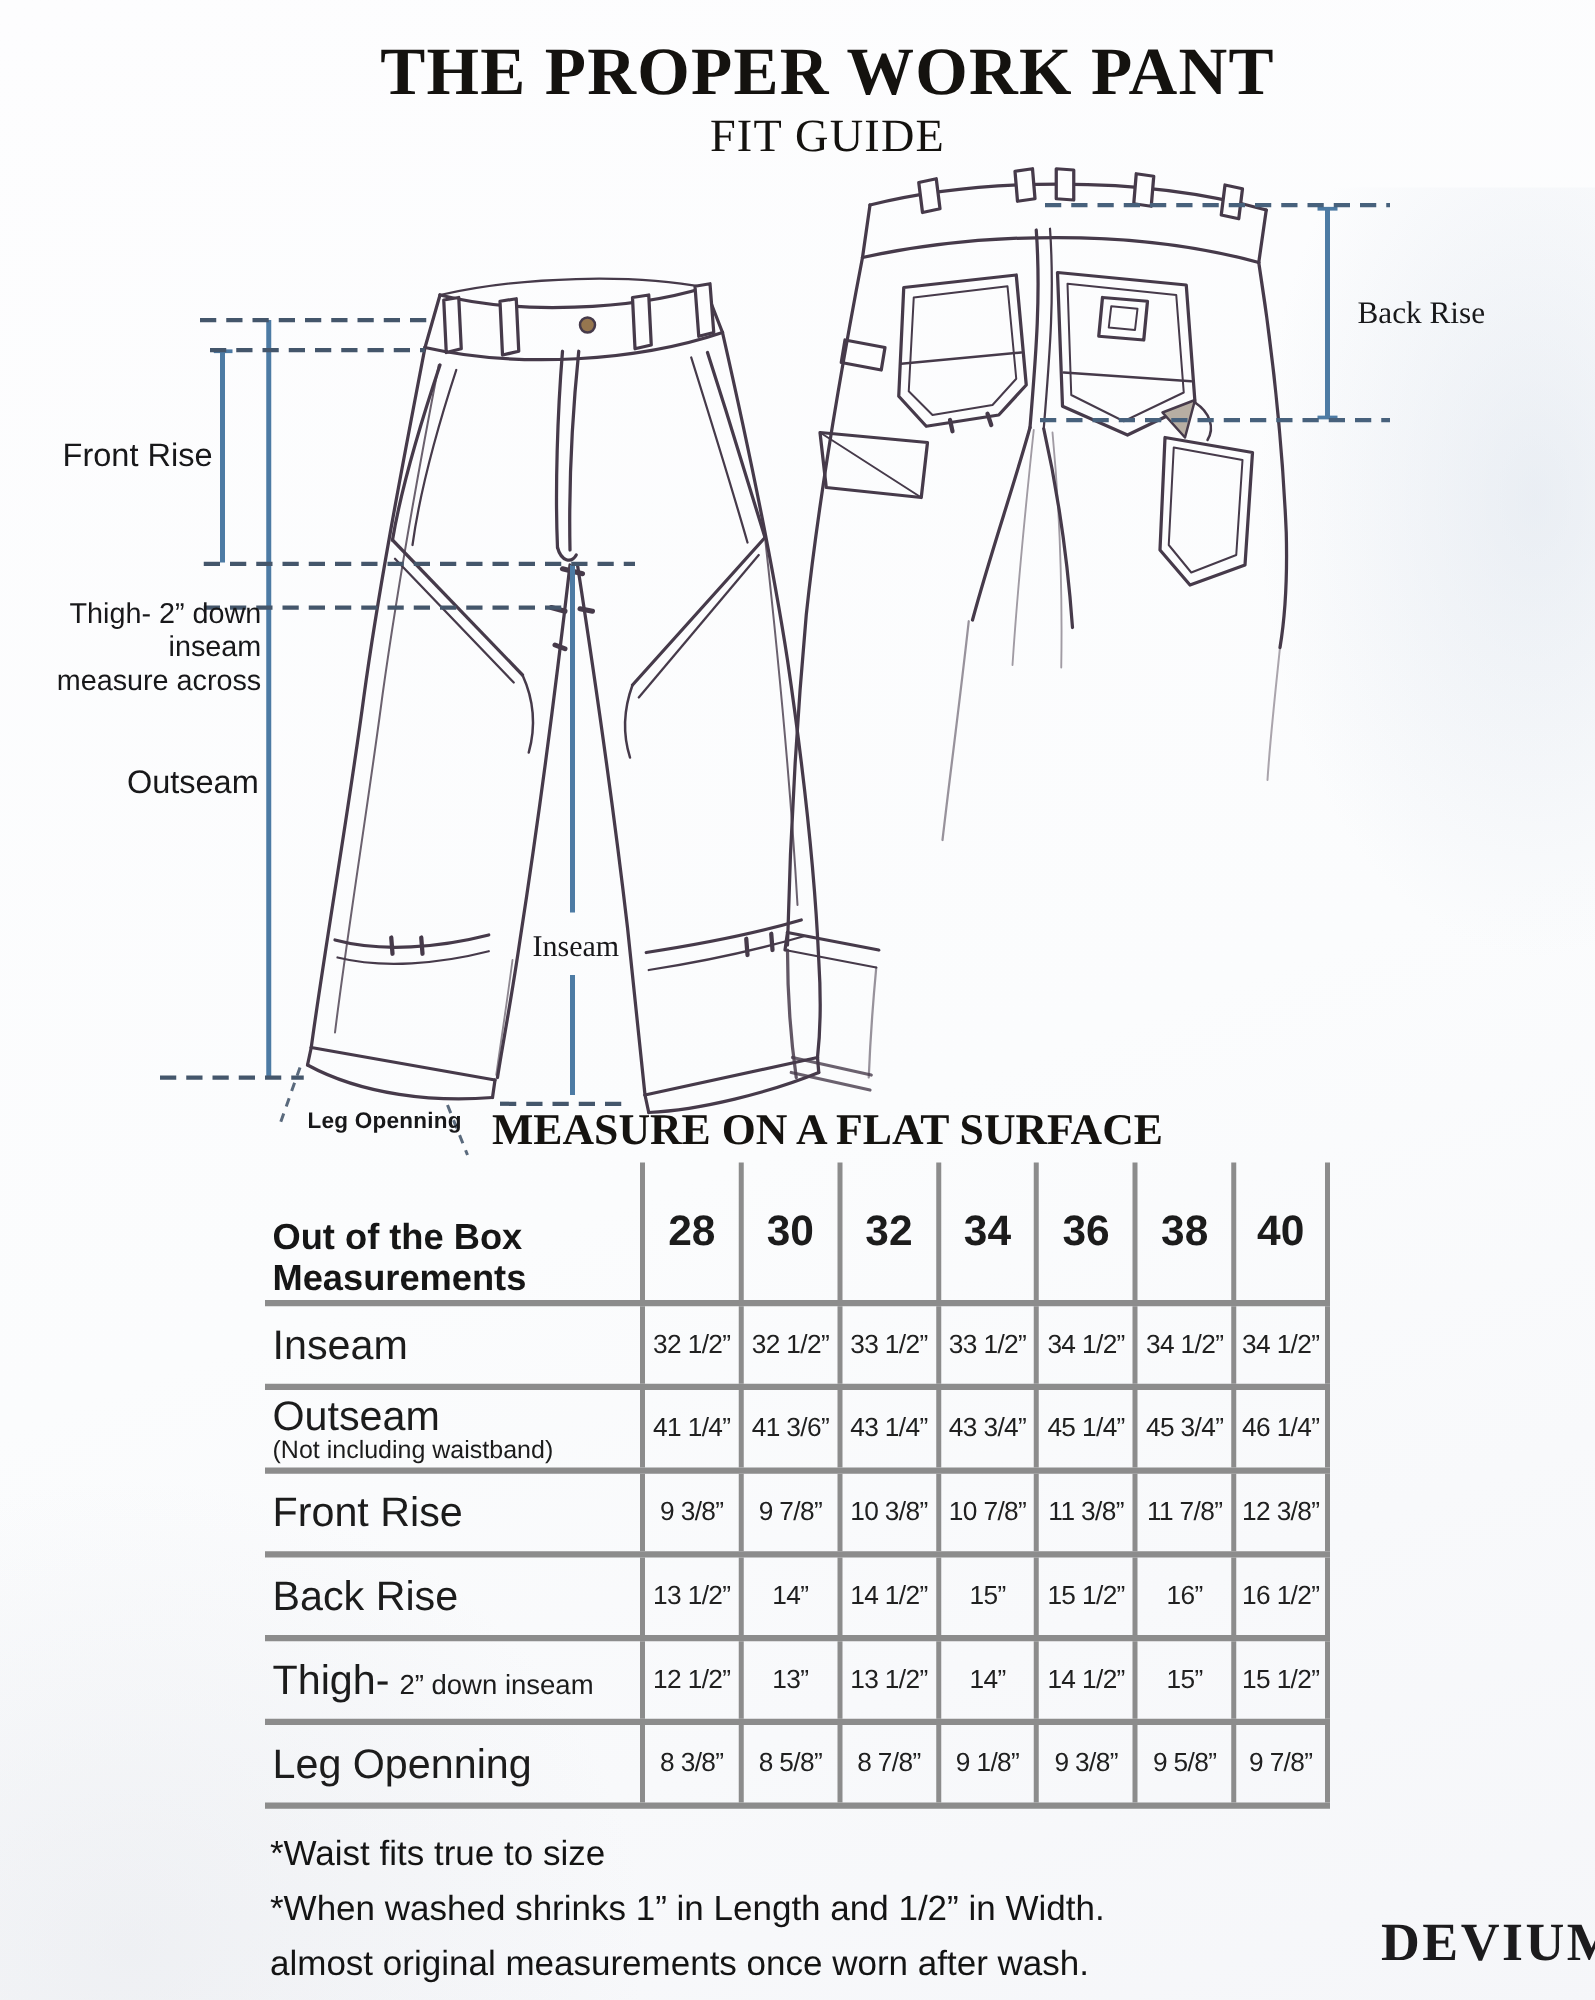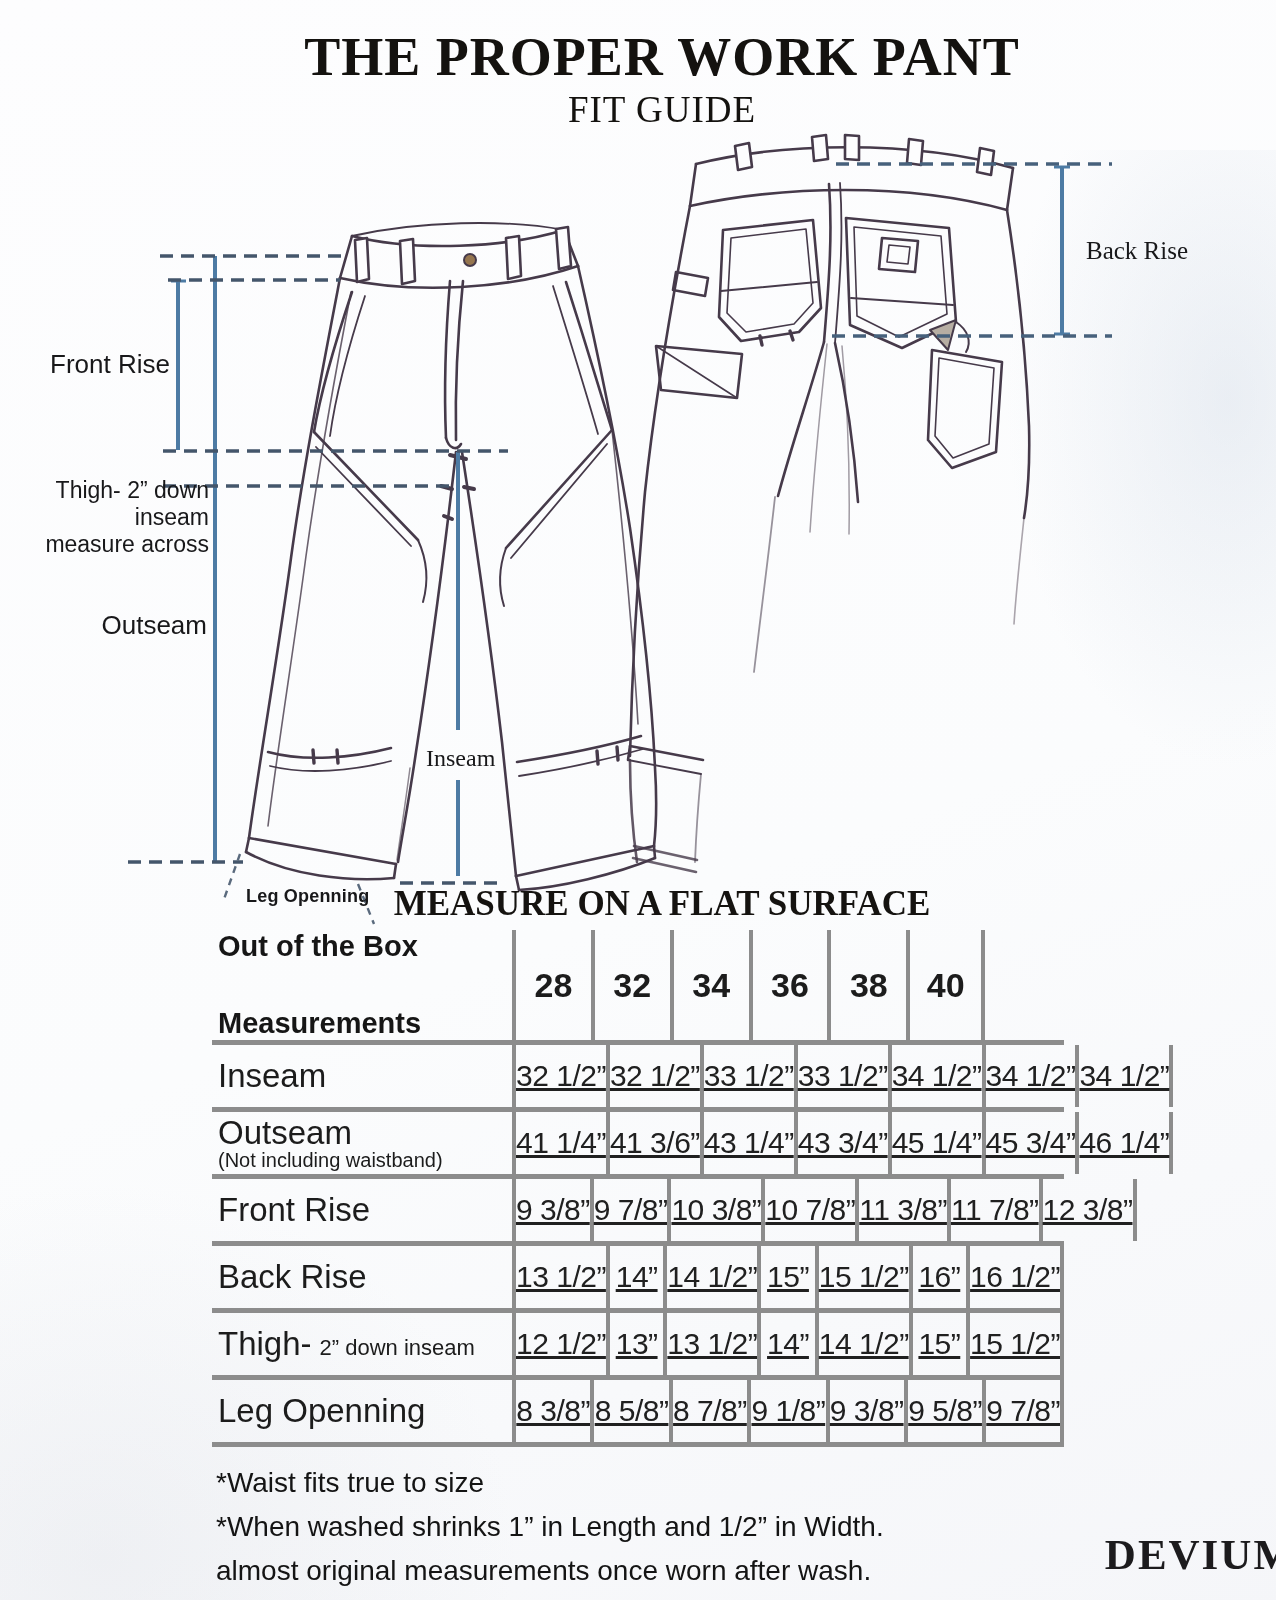--- a/index.html
+++ b/index.html
@@ -33,23 +33,23 @@
 
   
   .size-table{position:absolute;left:212px;top:930px;width:852px;}
   .thead,.trow{display:grid;grid-template-columns:300px repeat(7,1fr);}
   .thead{height:110px;}
   .trow{height:62px;border-top:5px solid #8c8c8c;}
   .trow:last-child{border-bottom:5px solid #8c8c8c;}
   .tcell,.thcell{border-left:4px solid #8c8c8c;display:flex;align-items:center;justify-content:center;}
   .tcell.last,.thcell.last{border-right:4px solid #8c8c8c;}
   .thcell{font-weight:700;font-size:34px;color:#1c1c1c;}
-  .tcell{font-size:30px;letter-spacing:-0.5px;color:#202020;white-space:nowrap;text-decoration:underline;}
+  .tcell{font-size:21px;letter-spacing:-0.5px;color:#202020;white-space:nowrap;}
   .tlabel{display:flex;flex-direction:column;justify-content:center;padding-left:6px;}
-  .tlabel.head{justify-content:space-between;font-weight:700;font-size:29px;line-height:33px;color:#161616;}
+  .tlabel.head{justify-content:flex-end;font-weight:700;font-size:29px;line-height:33px;color:#161616;}
   .rl-line{display:flex;align-items:baseline;gap:8px;}
   .rl-main{font-size:33px;line-height:34px;color:#1c1c1c;}
   .rl-small{font-size:22px;color:#1c1c1c;}
   .rl-sub{font-size:20px;line-height:21px;color:#1c1c1c;}
 
   .footnotes{position:absolute;left:216px;top:1461px;font-size:28px;line-height:44px;color:#141414;}
   .brand{position:absolute;right:28px;top:1530px;font-family:"Liberation Serif",serif;
     font-weight:700;font-size:43px;letter-spacing:2px;color:#1c1b1d;}
 </style>
 </head>
@@ -220,20 +220,21 @@
   <div class="measure-heading">MEASURE ON A FLAT SURFACE</div>
 
   <div class="size-table">
     <div class="thead">
       <div class="tlabel head">
         <div>Out of the Box</div>
         <div>Measurements</div>
       </div>
 
     <div class="thcell">28</div>
+        <div class="thcell">30</div>
         <div class="thcell">32</div>
         <div class="thcell">34</div>
         <div class="thcell">36</div>
         <div class="thcell">38</div>
         <div class="thcell last">40</div>
       </div>
 
   <div class="trow">
         <div class="tlabel">
           <div class="rl-line">

